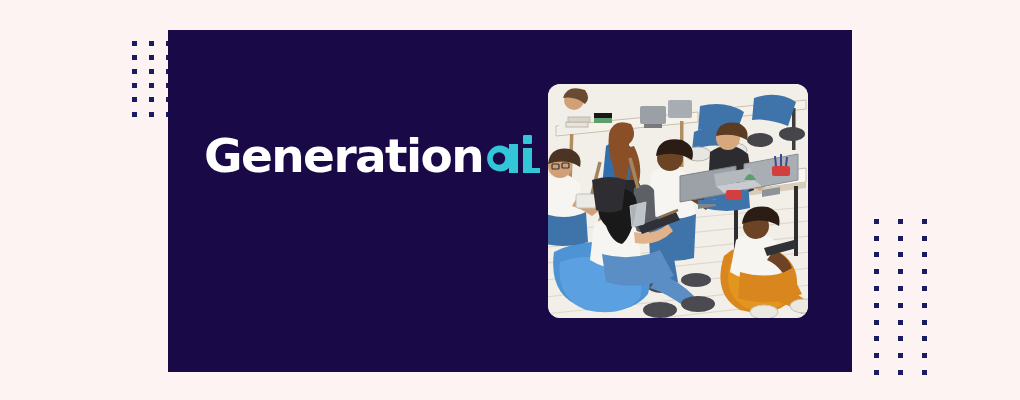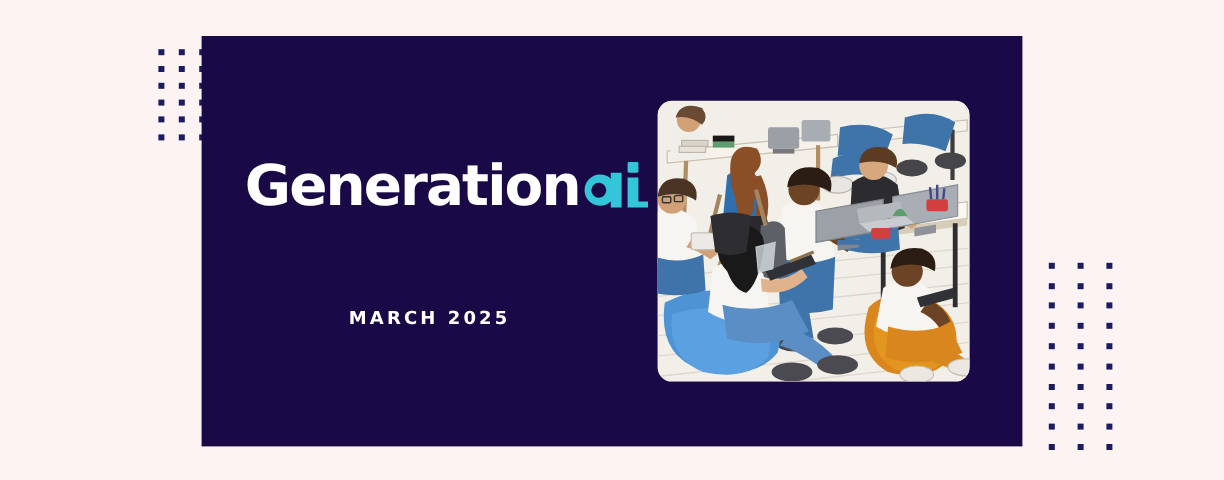--- a/index.html
+++ b/index.html
@@ -175,21 +175,20 @@
                    L25 43
                    L34 43
                    L34 14 Z" fill="#33c5d8"></path>
           <circle cx="15" cy="28.5" r="6.2" fill="#190a47"></circle>
 
           <rect x="39" y="5" width="9" height="9" rx="1.2" fill="#33c5d8"></rect>
           <path d="M39 18 L48 18 L48 38 L56 38 L56 43 L39 43 Z" fill="#33c5d8"></path>
         </svg>
       </div>
 
-      <div id="issue-date">MARCH 2025</div>
     </div>
 
     <div id="hero">
       <svg width="260" height="234" viewBox="0 0 260 234">
         <defs>
           <clipPath id="heroClip">
               <rect x="0" y="0" width="260" height="234" rx="12"></rect>
             </clipPath>
         </defs>
         <g clip-path="url(#heroClip)">

